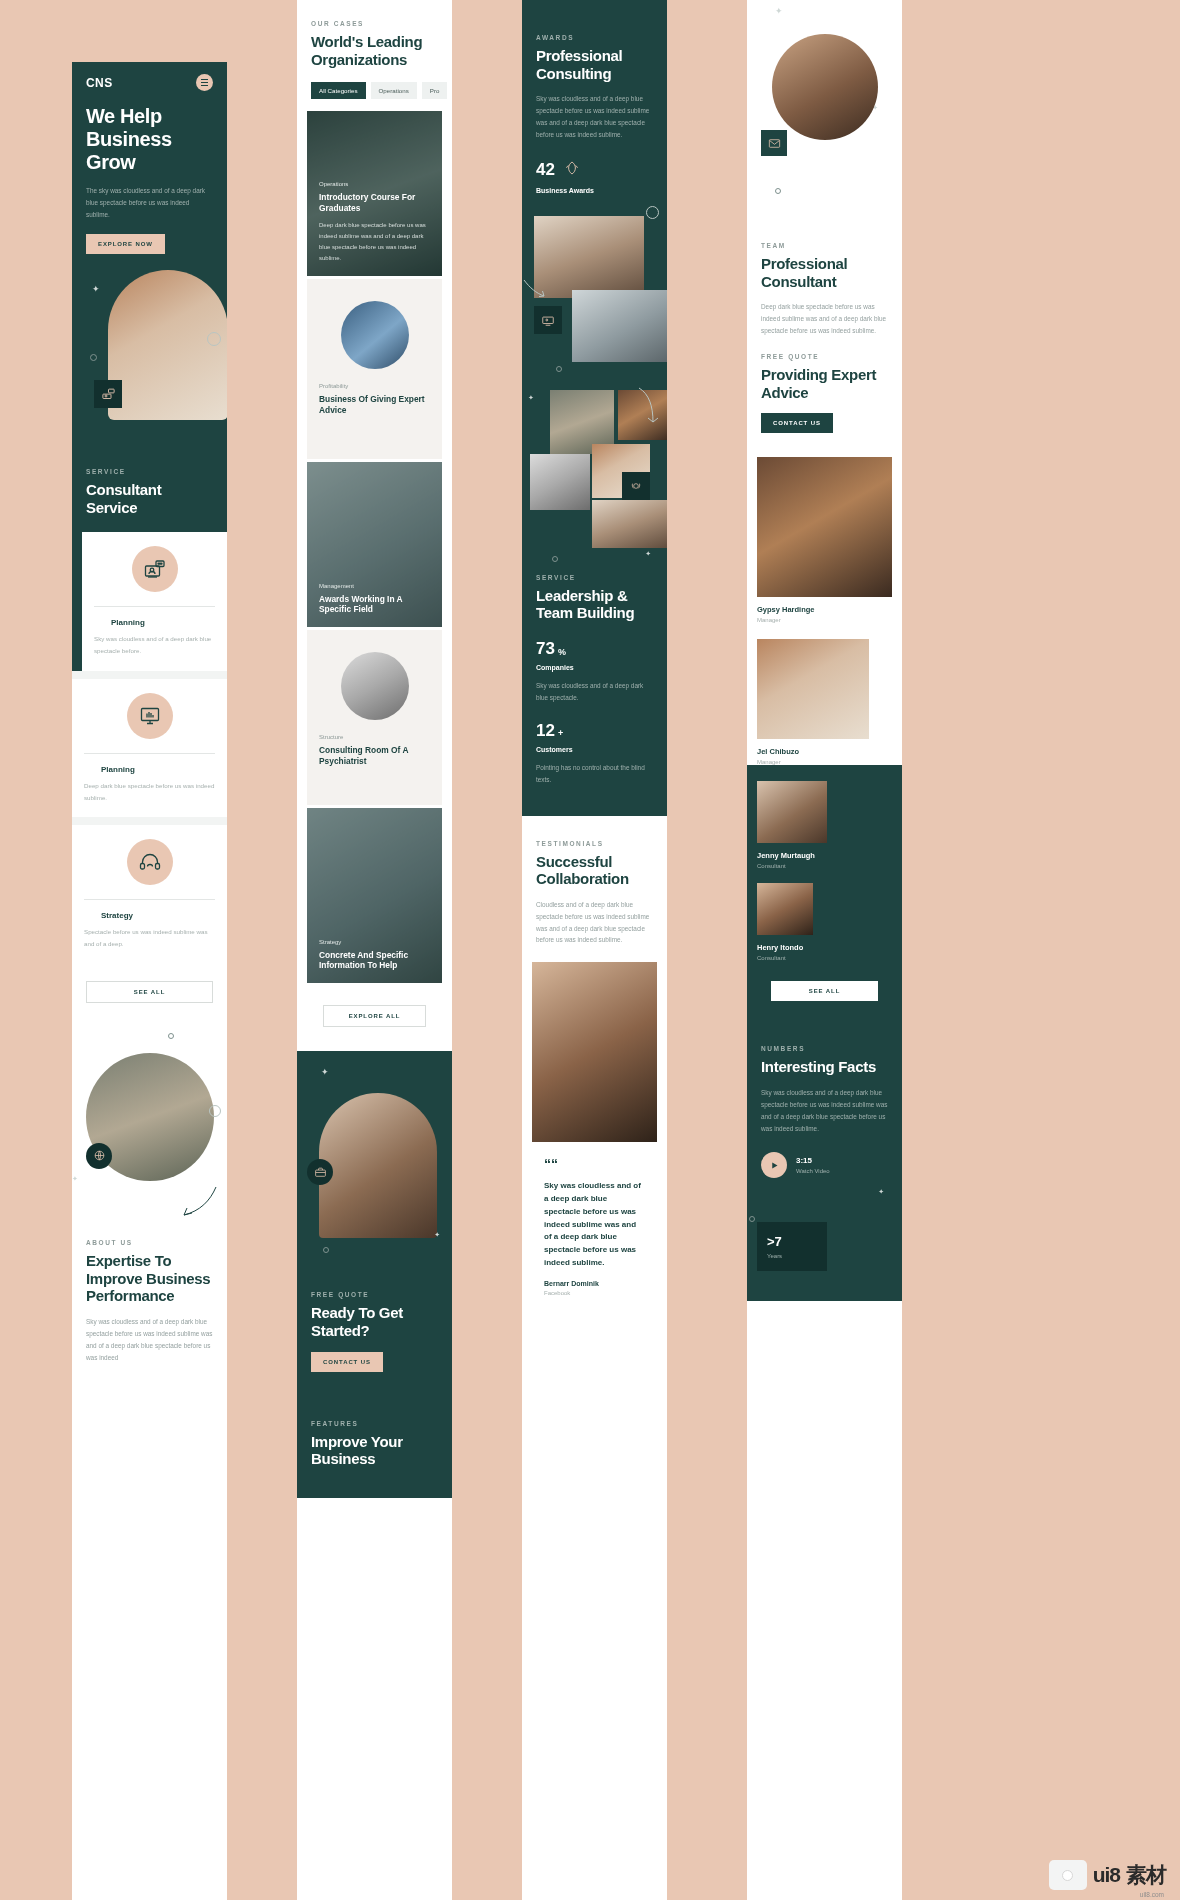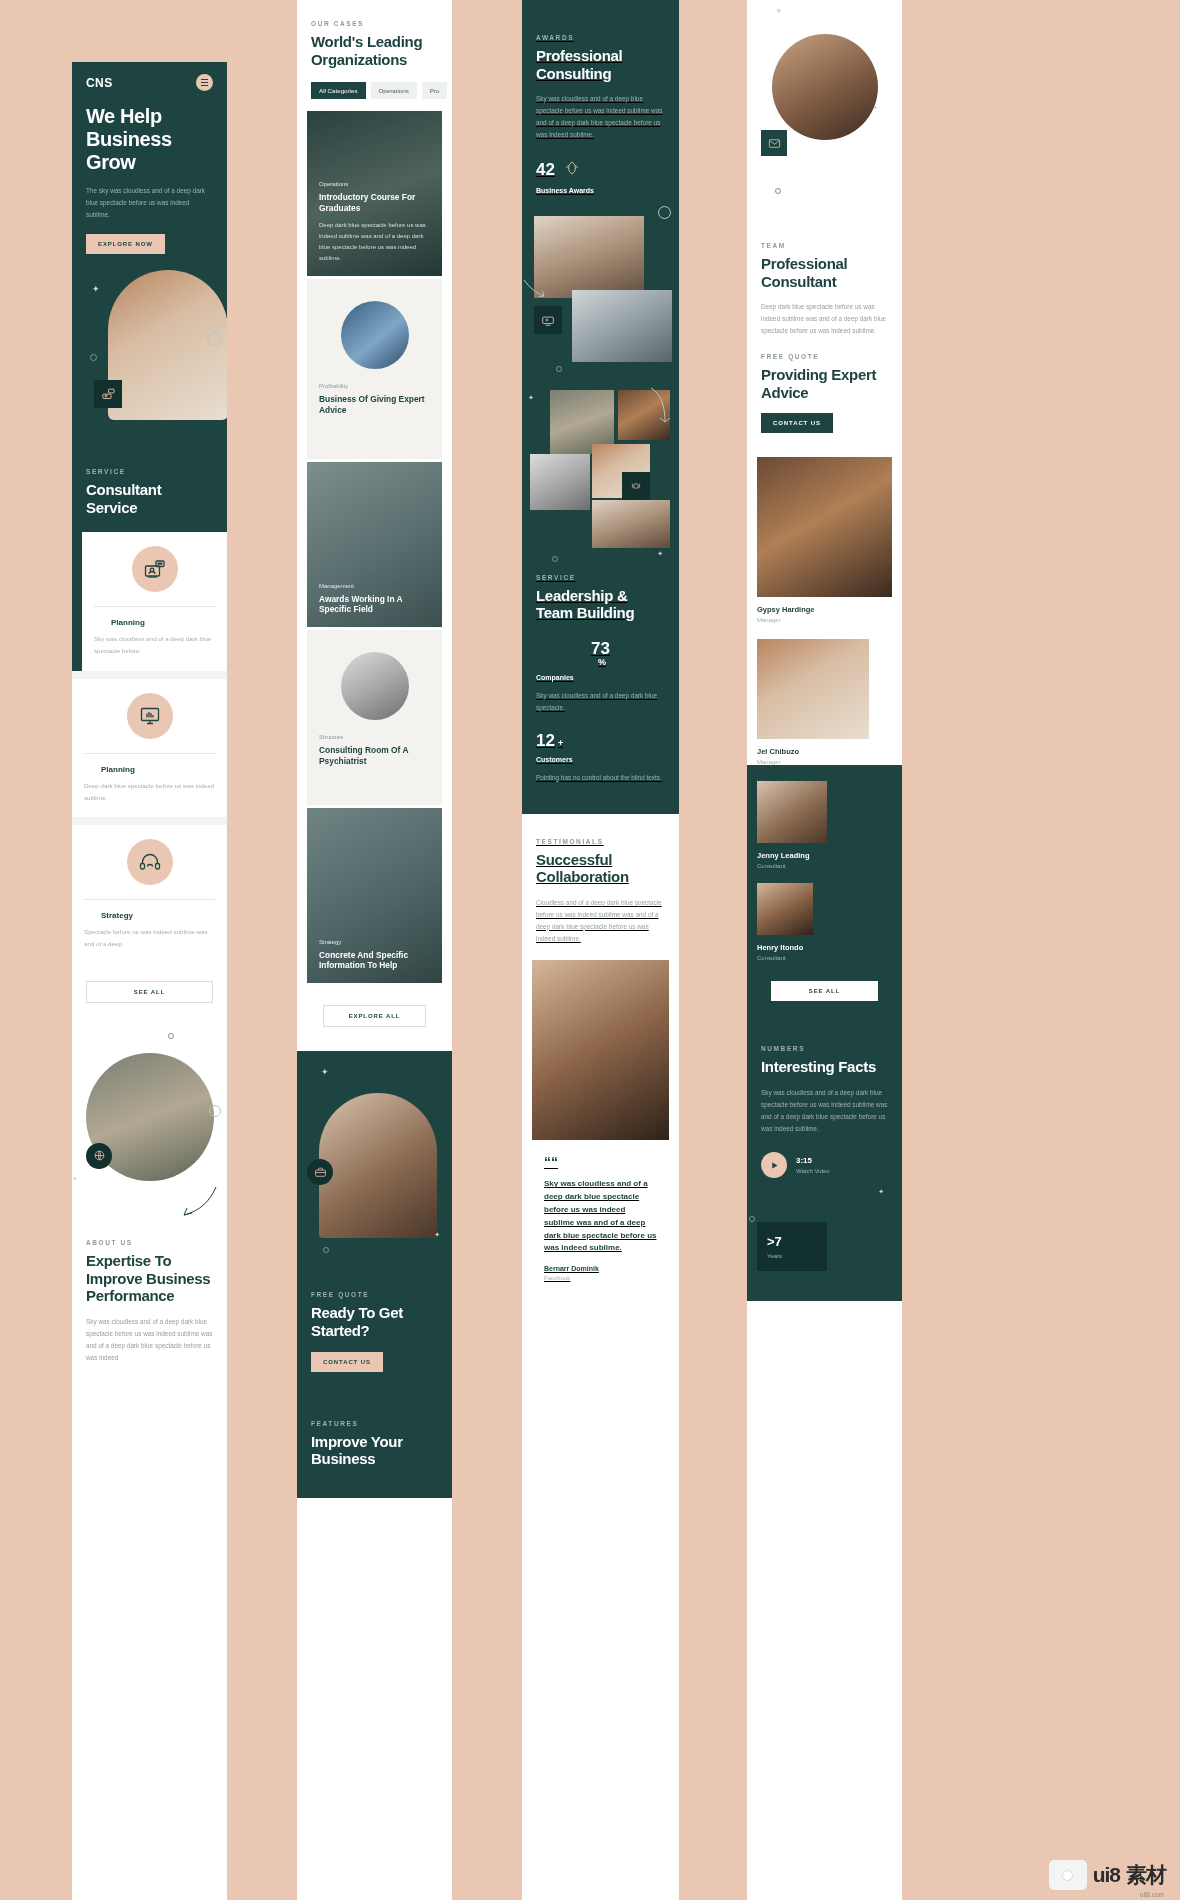--- a/index.html
+++ b/index.html
@@ -21,21 +21,21 @@
     --muted2:#a9b4b2;
   }
   .board { position:absolute; inset:0; }
 
   .col { position:absolute; top:0; background:#fff; overflow:hidden; }
   .col-inner { position:relative; width:100%; }
 
   
   #col1 { left:72px;  width:155px; top:62px; height:1838px;}
   #col2 { left:297px; width:155px; top:0;    height:1900px;}
-  #col3 { left:522px; width:157px; top:0;    height:1900px;text-decoration:underline;}
+  #col3 { left:522px; width:145px; top:0;    height:1900px;}
   #col4 { left:747px; width:155px; top:0;    height:1900px;}
 
   .sec { padding:0 14px; }
   .green { background:var(--green); color:#fff; }
 
   .eyebrow {
     font-size:6.5px; letter-spacing:1.6px; text-transform:uppercase;
     color:#9fb0ad; font-weight:600; margin-bottom:6px;
   }
   .eyebrow.dark { color:#8d9a98; }
@@ -429,21 +429,21 @@
           </svg>
         <div class="dot-ring" style="left:30px;top:176px;width:6px;height:6px;"></div>
         <div class="sparkle" style="right:16px;top:170px;font-size:7px;">✦</div>
       </div>
 
       <div class="green sec" style="padding-top:4px;padding-bottom:30px;">
         <div class="eyebrow">SERVICE</div>
         <h2 class="mid">Leadership &amp; Team Building</h2>
 
         <div style="margin-top:18px;">
-          <div style="display:flex;align-items:center;flex-direction:column;">
+          <div style="display:flex;align-items:flex-end;">
             <div class="stat-num">73</div>
             <div style="font-size:9px;font-weight:700;margin-left:3px;">%</div>
           </div>
           <div class="stat-label">Companies</div>
           <p class="body-txt" style="margin-top:9px;">Sky was cloudless and of a deep dark blue spectacle.</p>
         </div>
 
         <div style="margin-top:18px;">
           <div style="display:flex;align-items:baseline;">
             <div class="stat-num">12</div>
@@ -510,21 +510,21 @@
         <div class="team-item" style="margin-top:16px;">
           <div class="photo ph-grad1" style="height:100px;width:112px;"></div>
           <div class="team-name">Jel Chibuzo</div>
           <div class="team-role">Manager</div>
         </div>
       </div>
 
       <div class="green" style="padding:16px 10px 0;">
         <div class="team-item">
           <div class="photo ph-grad9" style="height:62px;width:70px;"></div>
-          <div class="team-name on-green">Jenny Leading</div>
+          <div class="team-name on-green">Jenny Murtaugh</div>
           <div class="team-role on-green">Consultant</div>
         </div>
         <div class="team-item" style="margin-top:14px;">
           <div class="photo ph-grad12" style="height:52px;width:56px;"></div>
           <div class="team-name on-green">Henry Itondo</div>
           <div class="team-role on-green">Consultant</div>
         </div>
 
         <div style="padding:18px 14px 26px;text-align:center;">
           <button class="btn" style="width:100%;background:#fff;color:#1e4441;">SEE ALL</button>

